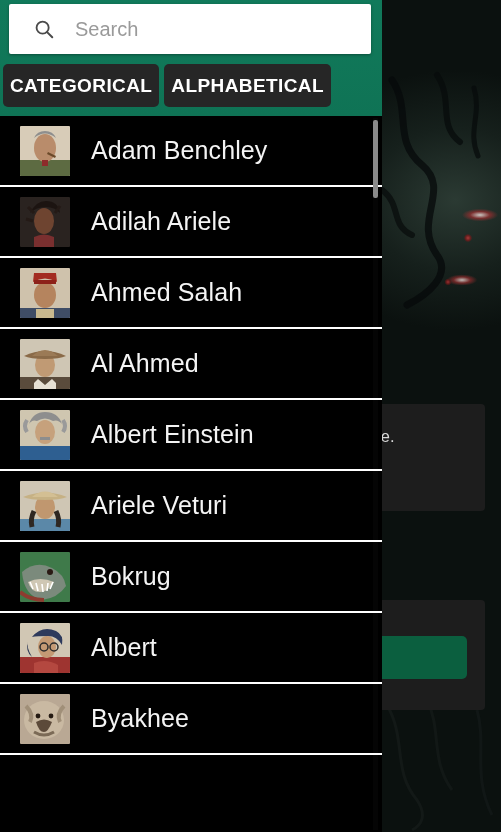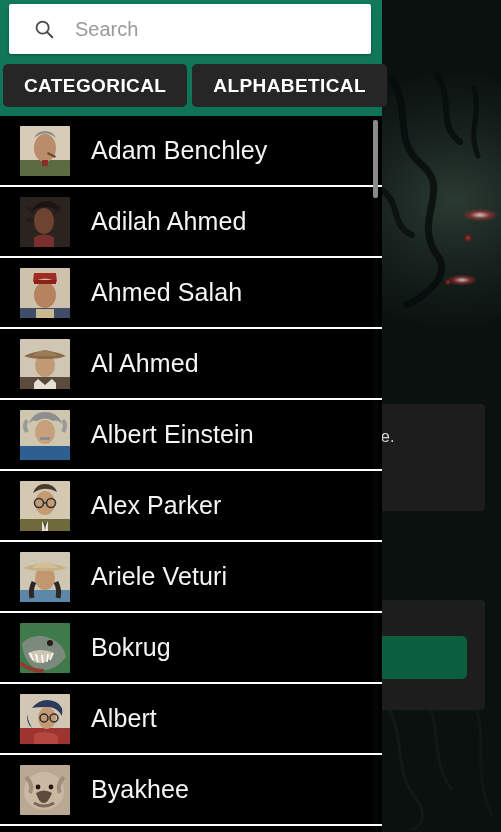--- a/index.html
+++ b/index.html
@@ -141,21 +141,21 @@
     left: 3px;
     top: 64px;
     display: flex;
     gap: 5px;
   }
   .tab {
     background: #262626;
     border: none;
     border-radius: 5px;
     height: 43px;
-    padding: 0 21px;
+    padding: 0 7px;
     color: #ffffff;
     font-family: "Liberation Sans", sans-serif;
     font-size: 19px;
     font-weight: bold;
     letter-spacing: .4px;
     cursor: pointer;
     white-space: nowrap;
   }
 
   
@@ -290,21 +290,21 @@
         <div class="row">
           <div class="avatar">
             <svg viewBox="0 0 50 50">
                 <rect width="50" height="50" fill="#2a2320"></rect>
               <ellipse cx="24" cy="24" rx="10" ry="13" fill="#6e4430"></ellipse>
               <path d="M10 16 q6 -12 16 -12 q12 0 14 12 q-5 -6 -14 -6 q-10 0 -16 6z" fill="#1c1411"></path>
               <path d="M8 10 l6 6 M40 9 l-5 7 M6 22 l7 2" stroke="#241a16" stroke-width="3"></path>
               <path d="M14 40 q10 -5 20 0 l0 10 H14z" fill="#7a2f2f"></path>
             </svg>
           </div>
-          <span class="row-label">Adilah Ahmed</span>
+          <span class="row-label">Adilah Ariele</span>
         </div>
 
         <div class="row">
           <div class="avatar">
             <svg viewBox="0 0 50 50">
                 <rect width="50" height="50" fill="#cfc2ac"></rect>
               <path d="M0 40 h50 v10 H0z" fill="#3f4d66"></path>
               <ellipse cx="25" cy="27" rx="11" ry="13" fill="#b5845e"></ellipse>
               <path d="M13 14 q12 -7 24 0 l-1 -9 H14z" fill="#a32c22"></path>
               <rect x="14" y="12" width="22" height="4" fill="#8d2119"></rect>
@@ -335,36 +335,20 @@
               <path d="M0 36 h50 v14 H0z" fill="#2e5f91"></path>
               <ellipse cx="25" cy="22" rx="10" ry="12" fill="#c6a17c"></ellipse>
               <path d="M9 14 q4 -12 16 -12 q13 0 17 12 q-4 -5 -9 -3 q-8 -5 -16 0 q-5 -2 -8 3z" fill="#8e8e8e"></path>
               <path d="M7 10 q-4 6 0 12 M43 10 q4 6 0 12" stroke="#9a9a9a" stroke-width="4" fill="none"></path>
               <rect x="20" y="27" width="10" height="3" fill="#8d8d8d"></rect>
             </svg>
           </div>
           <span class="row-label">Albert Einstein</span>
         </div>
 
-        <div class="row">
-          <div class="avatar">
-            <svg viewBox="0 0 50 50">
-                <rect width="50" height="50" fill="#d3c8b2"></rect>
-              <path d="M0 38 h50 v12 H0z" fill="#6e6a3c"></path>
-              <ellipse cx="25" cy="22" rx="10" ry="12" fill="#c59b74"></ellipse>
-              <path d="M13 12 q12 -8 24 -1 q-3 -8 -12 -8 q-9 0 -12 9z" fill="#4a3a2c"></path>
-              <circle cx="19" cy="22" r="4.5" fill="none" stroke="#333" stroke-width="1.6"></circle>
-              <circle cx="31" cy="22" r="4.5" fill="none" stroke="#333" stroke-width="1.6"></circle>
-              <line x1="23.5" y1="22" x2="26.5" y2="22" stroke="#333" stroke-width="1.4"></line>
-              <path d="M22 40 l3 6 l3 -6 v10 h-6z" fill="#e9e4d8"></path>
-              <path d="M24 42 l1 8 l1 -8z" fill="#3a3f4a"></path>
-            </svg>
-          </div>
-          <span class="row-label">Alex Parker</span>
-        </div>
 
         <div class="row">
           <div class="avatar">
             <svg viewBox="0 0 50 50">
                 <rect width="50" height="50" fill="#cfc6b4"></rect>
               <path d="M0 38 h50 v12 H0z" fill="#5b88a8"></path>
               <ellipse cx="25" cy="26" rx="10" ry="12" fill="#c0976f"></ellipse>
               <path d="M3 16 q22 -9 44 0 q-7 3 -22 3 q-15 0 -22 -3z" fill="#c6b184"></path>
               <path d="M12 16 q13 -11 26 0z" fill="#d3bf93"></path>
               <path d="M14 30 q-4 8 -2 16 M36 30 q4 8 2 16" stroke="#2e2722" stroke-width="5" fill="none"></path>

